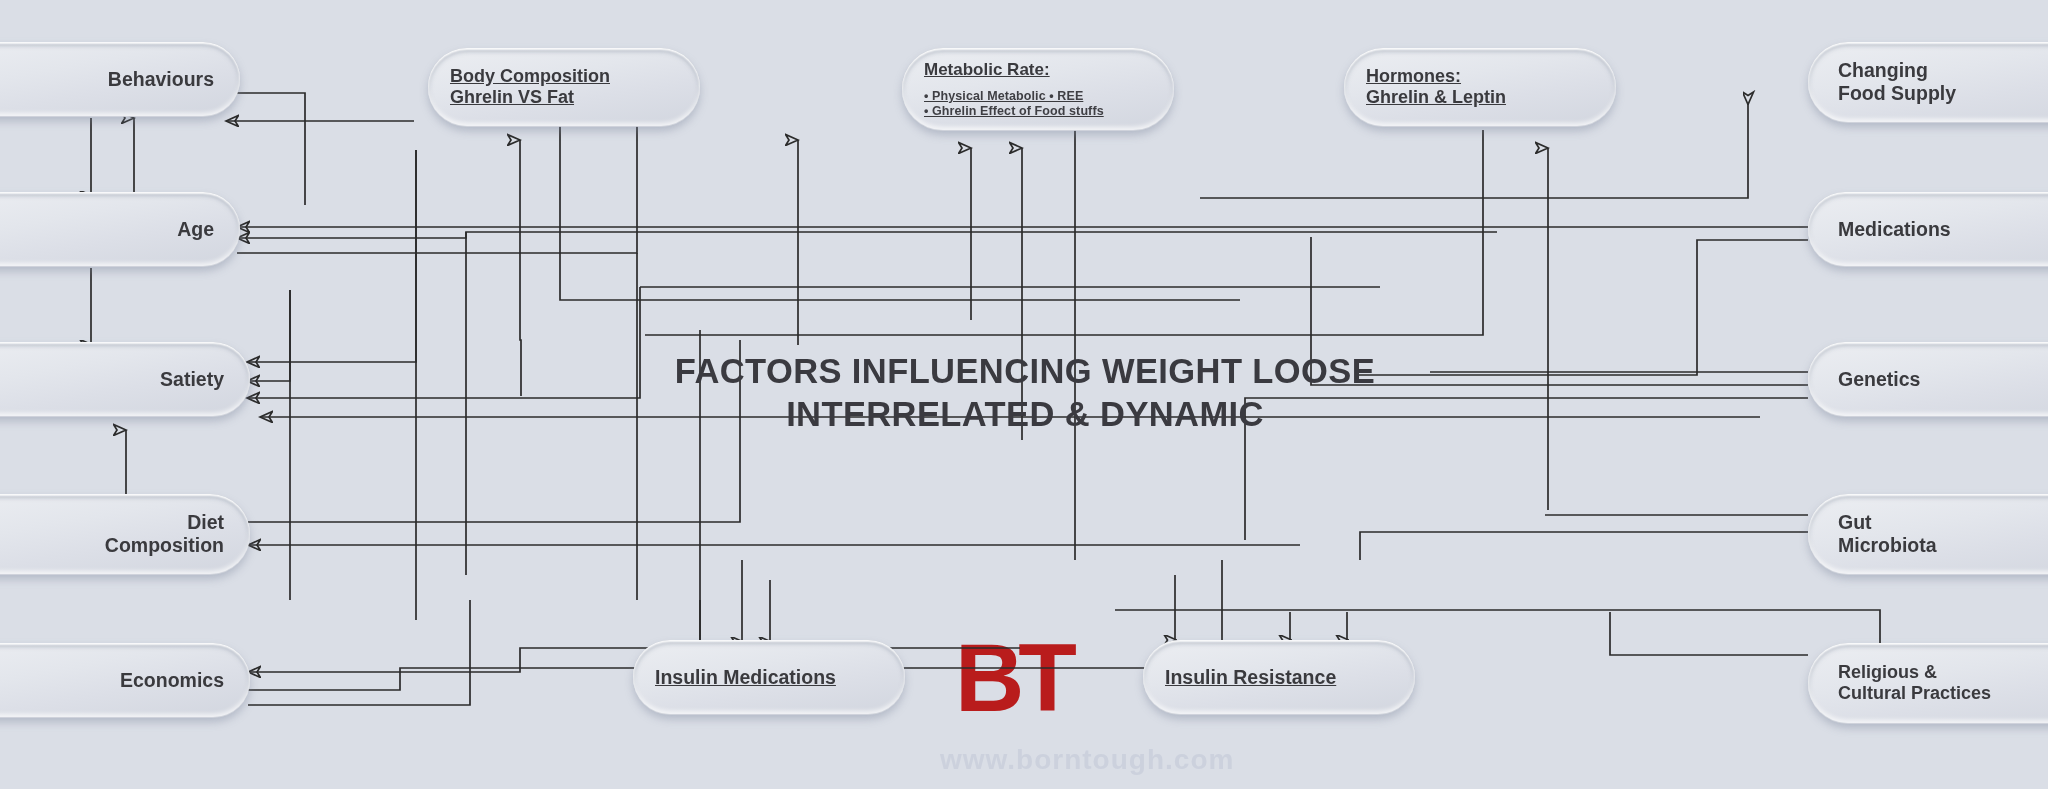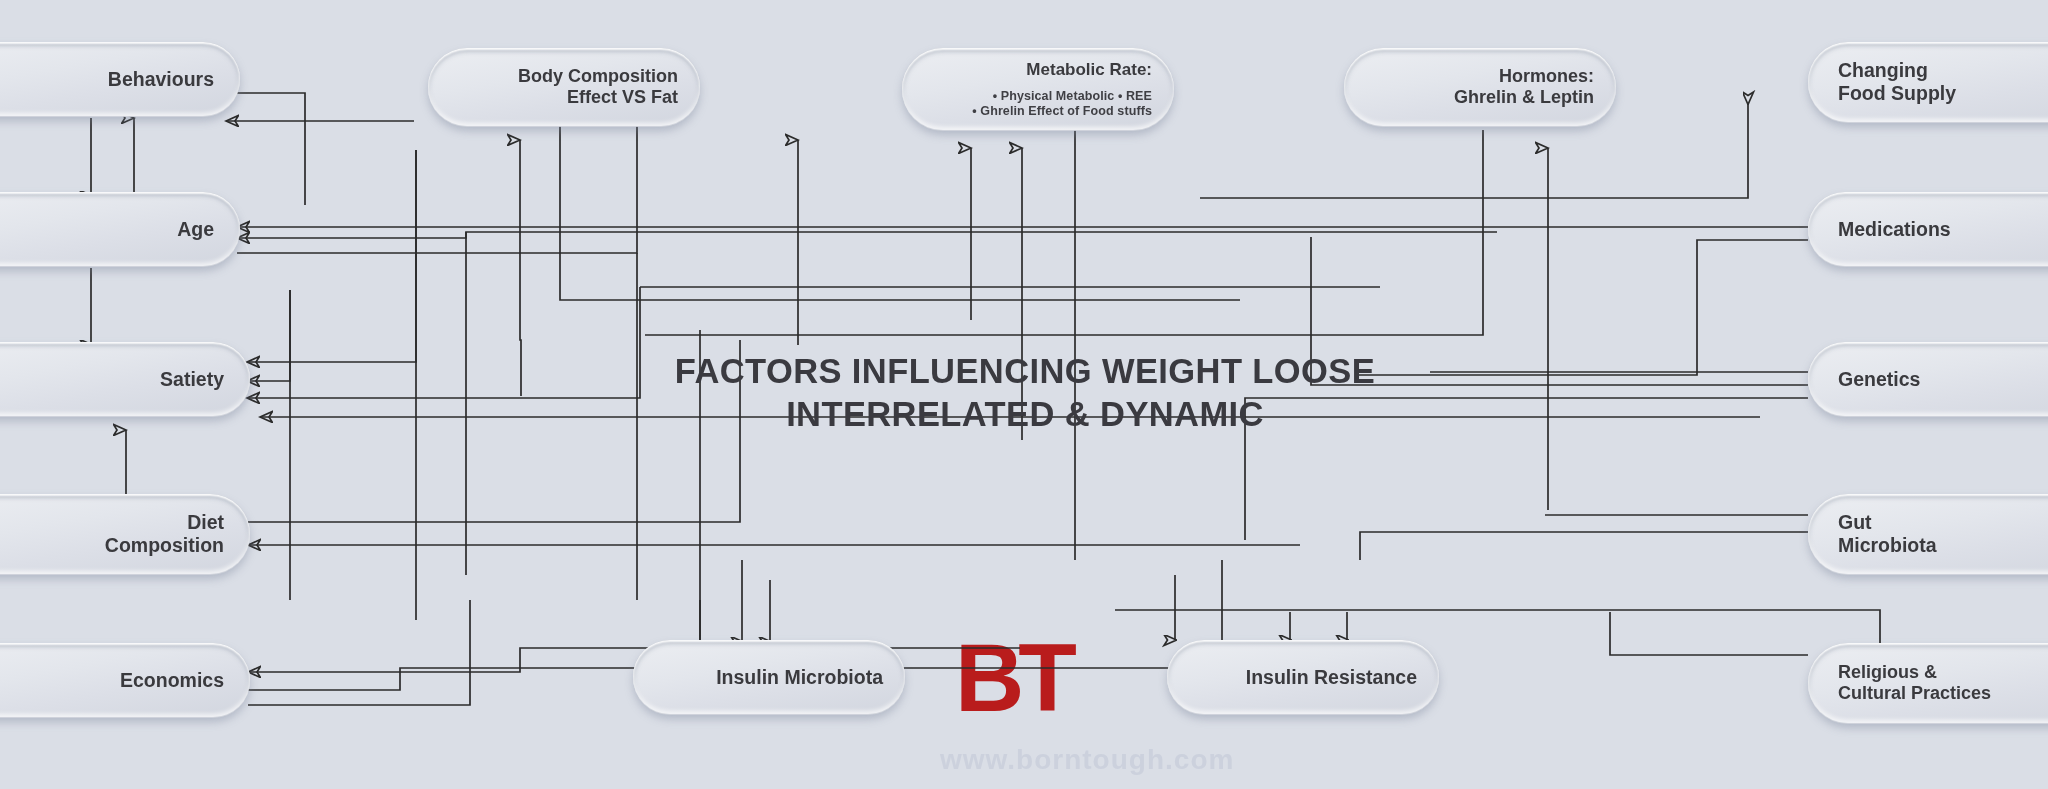--- a/index.html
+++ b/index.html
@@ -41,21 +41,21 @@
       inset 0 3px 5px rgba(120,131,150,.55),
       0 5px 9px rgba(120,131,152,.40),
       0 1px 0 rgba(255,255,255,.9);
     color:#3a3a3e;
     font-weight:700;
     z-index:5;
   }
   .node .lbl{width:100%;line-height:1.18;}
   .node.left  .lbl{text-align:right;padding-right:26px;}
   .node.right .lbl{text-align:left; padding-left:30px;}
-  .node.mid   .lbl{text-align:right;padding:0 22px;}
+  .node.mid   .lbl{text-align:left;padding:0 22px;text-decoration:underline;}
 
   .t19{font-size:19.5px;}
   .t18{font-size:18px;}
   .t17{font-size:17px;}
   .sub{font-size:12.5px;font-weight:600;color:#3f3f44;letter-spacing:.1px;}
 
   
   .title{
     position:absolute;left:560px;top:350px;width:930px;
     text-align:center;color:#3a3a40;
@@ -180,21 +180,21 @@
     </div>
   </div>
 
   <div class="node left" style="left:-70px;top:643px;width:320px;height:74px;">
     <div class="lbl t19">Economics</div>
   </div>
 
   <div class="node mid" style="left:428px;top:48px;width:272px;height:78px;">
     <div class="lbl t18">
       <div>Body Composition</div>
-      <div>Effect VS Fat</div>
+      <div>Ghrelin VS Fat</div>
     </div>
   </div>
 
   <div class="node mid" style="left:902px;top:48px;width:272px;height:82px;border-radius:42px;">
     <div class="lbl">
       <div class="t17" style="margin-bottom:9px;">Metabolic Rate:</div>
       <div class="sub">• Physical Metabolic  • REE</div>
       <div class="sub">• Ghrelin Effect of Food stuffs</div>
     </div>
   </div>
@@ -229,24 +229,24 @@
   </div>
 
   <div class="node right" style="left:1808px;top:643px;width:320px;height:80px;">
     <div class="lbl t18">
       <div>Religious &amp;</div>
       <div>Cultural Practices</div>
     </div>
   </div>
 
   <div class="node mid" style="left:633px;top:640px;width:272px;height:74px;">
-    <div class="lbl t19">Insulin Microbiota</div>
-  </div>
-
-  <div class="node mid" style="left:1167px;top:640px;width:272px;height:74px;">
+    <div class="lbl t19">Insulin Medications</div>
+  </div>
+
+  <div class="node mid" style="left:1143px;top:640px;width:272px;height:74px;">
     <div class="lbl t19">Insulin Resistance</div>
   </div>
 
   <div class="title">
     <div>FACTORS INFLUENCING WEIGHT LOOSE</div>
     <div>INTERRELATED &amp; DYNAMIC</div>
   </div>
 
 </div>
 

